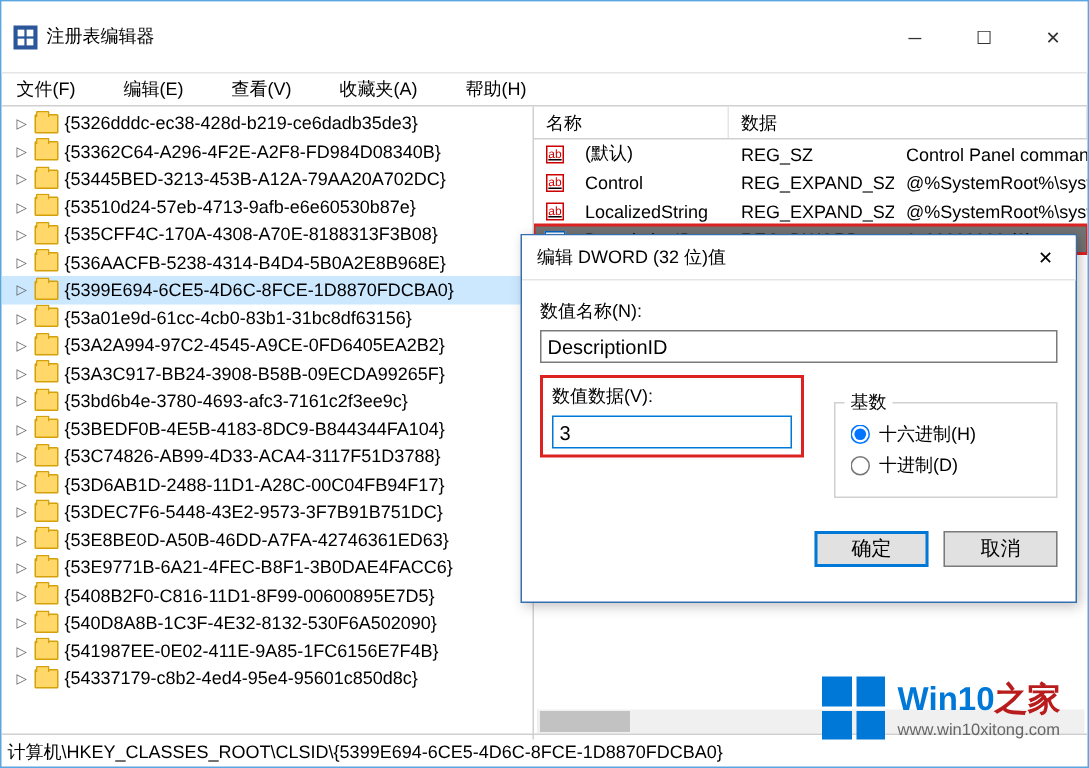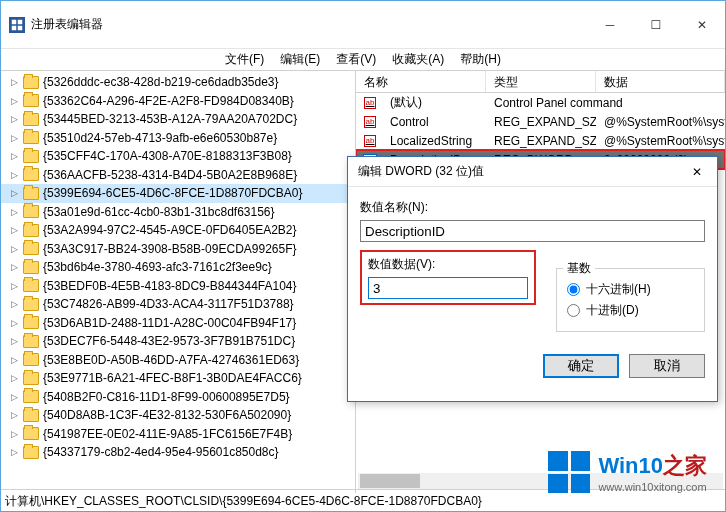--- a/index.html
+++ b/index.html
@@ -6,21 +6,21 @@
   body { width: 726px; height: 512px; background: #fff; position: relative; overflow: hidden; font-size: 12px; border: 1px solid #5aa6e0; }
   
   
   .titlebar { height: 48px; background: #fff; display: flex; align-items: center; padding-left: 8px; border-bottom: 1px solid #e5e5e5; }
   .titlebar .app-icon { width: 16px; height: 16px; background: #2b579a; margin-right: 6px; display: flex; align-items: center; justify-content: center; }
   .titlebar .app-icon svg { width: 12px; height: 12px; }
   .titlebar .title { flex: 1; }
   .winbtn { width: 46px; height: 30px; display: flex; align-items: center; justify-content: center; color: #333; }
   
   
-  .menubar { height: 22px; display: flex; align-items: center; padding: 0 4px; gap: 4px; border-bottom: 1px solid #d0d0d0; justify-content: center; }
+  .menubar { height: 22px; display: flex; align-items: center; padding: 0 4px; gap: 20px; border-bottom: 1px solid #d0d0d0; }
   .menubar .mi { padding: 2px 6px; }
   
   
   .main { display: flex; height: 422px; }
   .tree { width: 355px; border-right: 1px solid #d0d0d0; overflow: hidden; padding-top: 2px; }
   .tree-row { display:flex; align-items:center; height:18.5px; padding-left:10px; white-space:nowrap; overflow:hidden; }
   .tree-row.selected { background:#cce8ff; }
   .tree-row .expander { width:10px; color:#666; font-size:9px; margin-right:2px; }
   .tree-row .folder { width:16px; height:13px; background:#ffd869; border:1px solid #d4a10b; border-radius:1px; margin-right:4px; position:relative;}
   .tree-row .folder::before{content:"";position:absolute;top:-3px;left:0;width:7px;height:3px;background:#ffd869;border:1px solid #d4a10b;border-bottom:none;border-radius:1px 1px 0 0;}
@@ -205,29 +205,29 @@
       </div>
       <div class="tree-row">
         <span class="expander">▷</span>
         <span class="folder"></span>
         <span class="label">{54337179-c8b2-4ed4-95e4-95601c850d8c}</span>
       </div>
     </div>
   <div class="list">
     <div class="list-header">
       <div class="col col-name">名称</div>
-      <div class="col col-type">类型</div>
       <div class="col col-data">数据</div>
     </div>
     <div id="list-body">
         <div class="list-row">
           <span class="icon">
             <span class="reg-str-icon">ab</span>
           </span>
           <span class="cell col-name" style="width:104px">(默认)</span>
+          <span class="cell col-type">REG_SZ</span>
           <span class="cell col-data">Control Panel command</span>
         </div>
         <div class="list-row">
           <span class="icon">
             <span class="reg-str-icon">ab</span>
           </span>
           <span class="cell col-name" style="width:104px">Control</span>
           <span class="cell col-type">REG_EXPAND_SZ</span>
           <span class="cell col-data">@%SystemRoot%\syster</span>
         </div>

